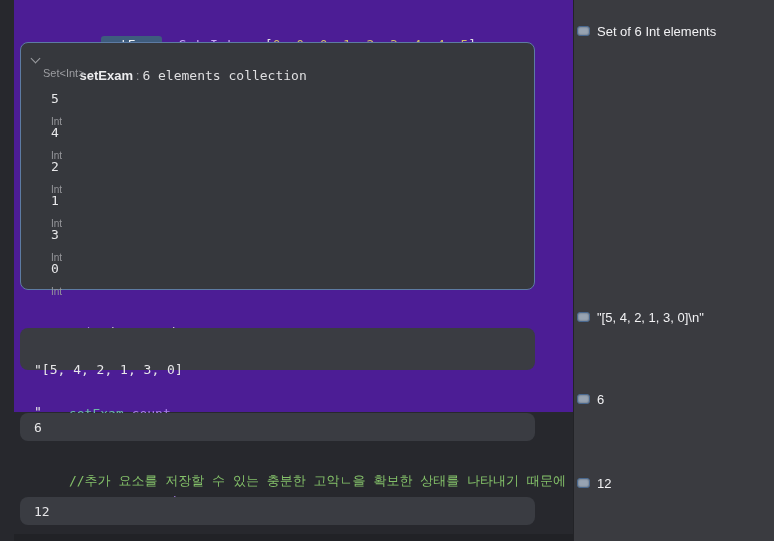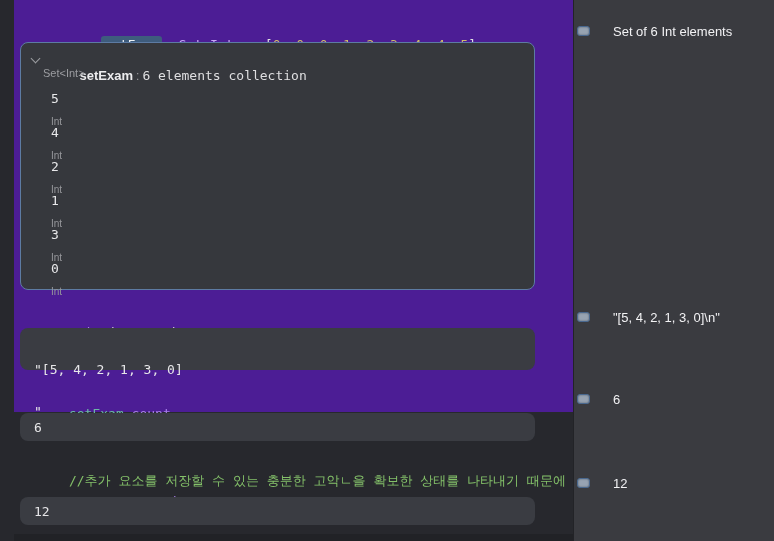--- a/index.html
+++ b/index.html
@@ -85,21 +85,20 @@
     position:absolute; left:3px; height:18px; display:flex; align-items:center; gap:7px;
   }
   .res-icon {
     width:13px; height:10px; flex:0 0 auto;
     background:#97a3b2; border:1.5px solid #49688f; border-radius:3px;
     box-shadow:inset 0 0 2px #55606e;
   }
   .side-label {
     font-family:"Liberation Sans",sans-serif; font-size:13px; color:#f2f2f4;
     white-space:pre;
-    margin-left:16px;
   }
 </style>
 </head>
 <body>
 
 <div class="stage">
 
   <div class="editor">
 
     <div class="code-line" style="top:21px;">

